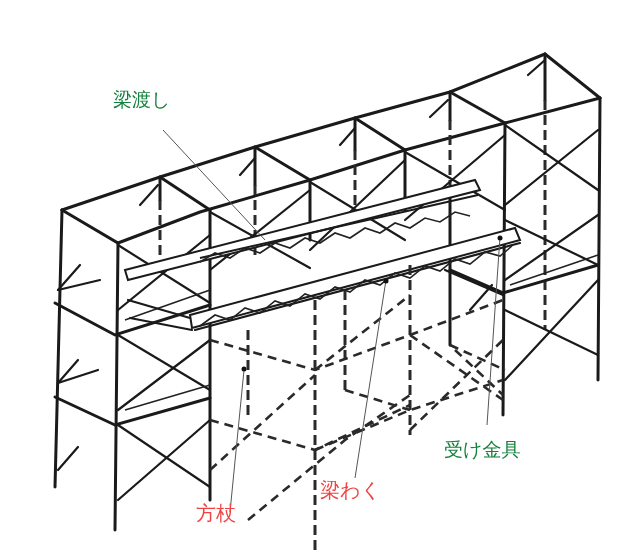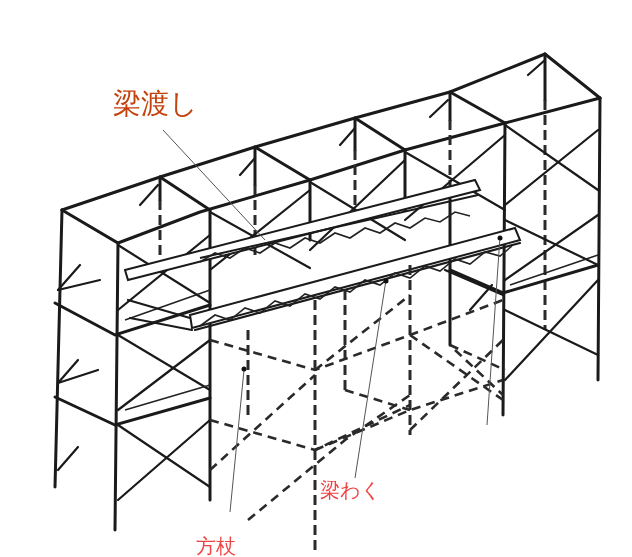--- a/index.html
+++ b/index.html
@@ -7,21 +7,21 @@
   #stage { position:absolute; left:0; top:0; width:632px; height:557px; }
   svg { position:absolute; left:0; top:0; }
   .s { stroke:#1a1a1a; stroke-width:3; fill:none; stroke-linecap:round; }
   .m { stroke:#1a1a1a; stroke-width:2.2; fill:none; stroke-linecap:round; }
   .t { stroke:#222; stroke-width:1.6; fill:none; }
   .d { stroke:#2a2a2a; stroke-width:2.6; fill:none; stroke-dasharray:9 6; }
   .dv { stroke:#2a2a2a; stroke-width:3; fill:none; stroke-dasharray:10 5; }
   .lead { stroke:#555; stroke-width:1; fill:none; }
   .beam { stroke:#1a1a1a; stroke-width:2; fill:#fff; }
   .label { position:absolute; font-family:"DejaVu Serif", "Liberation Serif", serif; white-space:nowrap; line-height:1; }
-  .label.dark { color:#c2410c; font-size:28px; }
+  .label.dark { color:#15803d; font-size:19px; }
   .label.grey { color:#ef4444; font-size:20px; }
 </style>
 </head>
 <body>
 
 <div id="stage">
 <svg width="632" height="557" viewBox="0 0 632 557">
 
   <g>
     <path class="s" d="M62 210 L160 177 L255 147 L355 118 L450 92 L545 54"></path>
@@ -145,15 +145,16 @@
     <path class="lead" d="M487 425 L500 237"></path>
     <circle cx="500" cy="238" r="2.5" fill="#111"></circle>
     <path class="lead" d="M355 478 L386 280"></path>
     <circle cx="386" cy="281" r="2.5" fill="#111"></circle>
     <path class="lead" d="M230 512 L244 370"></path>
     <circle cx="244" cy="369" r="2.5" fill="#111"></circle>
   </g>
 </svg>
 
 <div class="label dark" style="left:113px; top:90px;">梁渡し</div>
+<div class="label dark" style="left:444px; top:440px;">受け金具</div>
 <div class="label grey" style="left:320px; top:480px;">梁わく</div>
-<div class="label grey" style="left:196px; top:536px;">方杖</div>
+<div class="label grey" style="left:196px; top:505px;font-family:Liberation Mono, monospace;">方杖</div>
 </div>
 
 </body></html>

